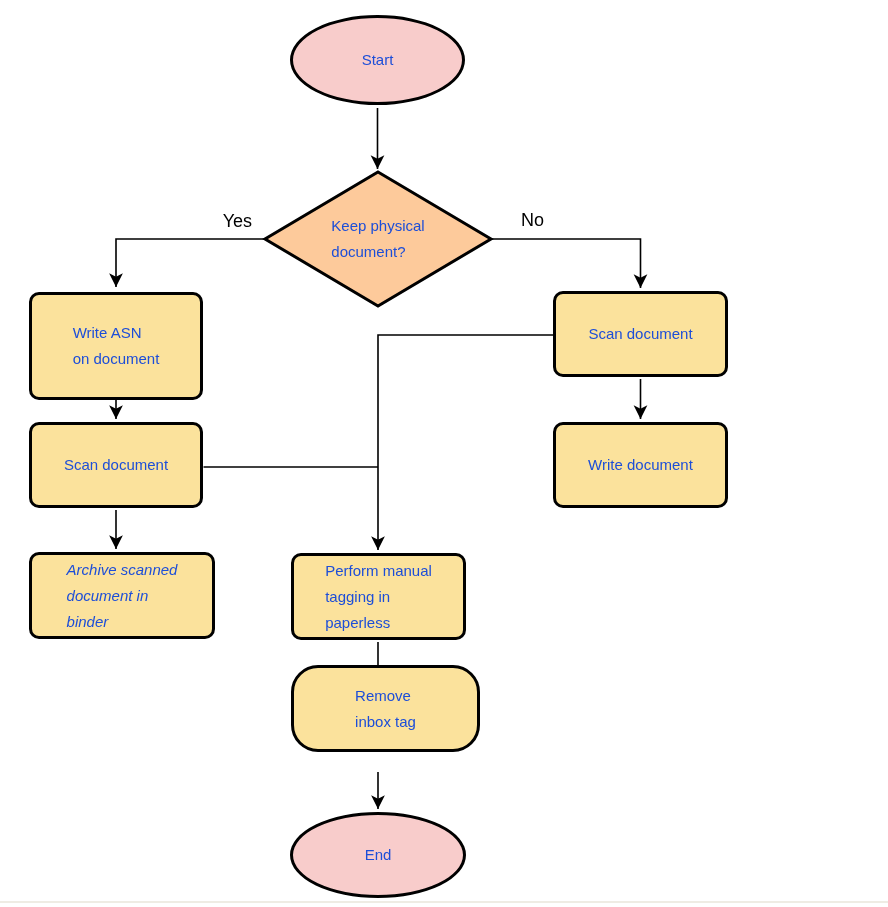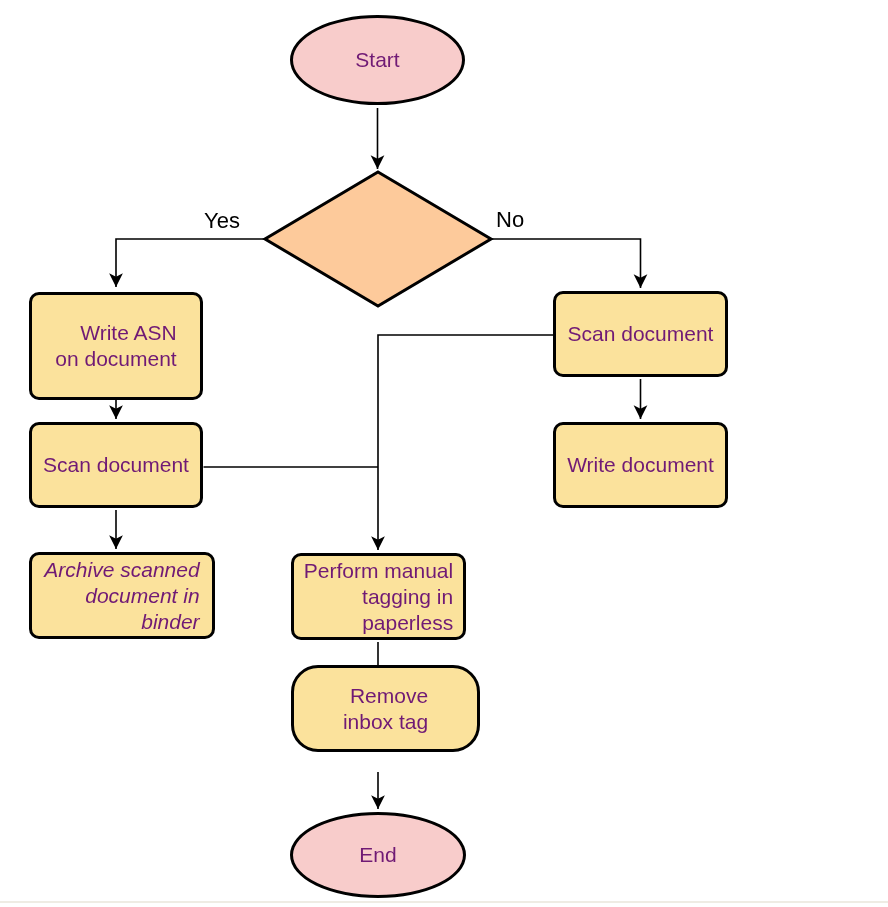--- a/index.html
+++ b/index.html
@@ -29,45 +29,45 @@
   .diamond {
     fill: var(--decision-fill, #FDCA9B);
     stroke: var(--stroke, #000);
     stroke-width: 3;
   }
   .node {
     position: absolute;
     display: flex;
     align-items: center;
     justify-content: center;
-    text-align: right;
+    text-align: left;
     box-sizing: border-box;
-    color: #701a75;
-    font-size: 21px;
+    color: #1d4ed8;
+    font-size: 15px;
     line-height: 26px;
     white-space: pre-line;
   }
   .process {
     background: var(--process-fill, #FBE29C);
     border: 3px solid var(--stroke, #000);
     border-radius: 10px;
   }
   .terminal {
     background: var(--terminal-fill, #F8CCCB);
     border: 3px solid var(--stroke, #000);
     border-radius: 50%;
   }
   .diamond-label {
     background: transparent;
     border: none;
   }
   .edge-label {
     position: absolute;
-    text-align: left;
-    font-size: 22px;
+    text-align: right;
+    font-size: 18px;
     line-height: 22px;
     color: #000;
   }
   .annotation {
     position: absolute;
     font-size: 20px;
     line-height: 25px;
     font-style: italic;
     color: #000;
     white-space: pre-line;
@@ -102,20 +102,22 @@
     <path class="edge" d="M 553 335 L 378 335 L 378 550" marker-end="url(#arrow)"></path>
     <path class="edge" d="M 203.5 467 L 378 467"></path>
     <path class="edge" d="M 378 642 L 378 680" marker-end="url(#arrow)"></path>
     <path class="edge" d="M 378 772 L 378 809" marker-end="url(#arrow)"></path>
 
     <polygon class="diamond" points="378,172 491,239 378,306 265,239"></polygon>
   </svg>
 
   <div class="node terminal" style="left:290px; top:15px; width:175px; height:90px;">Start</div>
 
+  <div class="node diamond-label" style="left:278px; top:212px; width:200px; height:54px;">Keep physical
+document?</div>
 
   <div class="edge-label" style="left:204px; top:210px; width:48px;">Yes</div>
 
   <div class="edge-label" style="left:496px; top:209px; width:48px;">No</div>
 
   <div class="node process" style="left:29px; top:292px; width:174px; height:108px;">Write ASN
 on document</div>
 
   <div class="node process" style="left:29px; top:422px; width:174px; height:86px;">Scan document</div>
 

